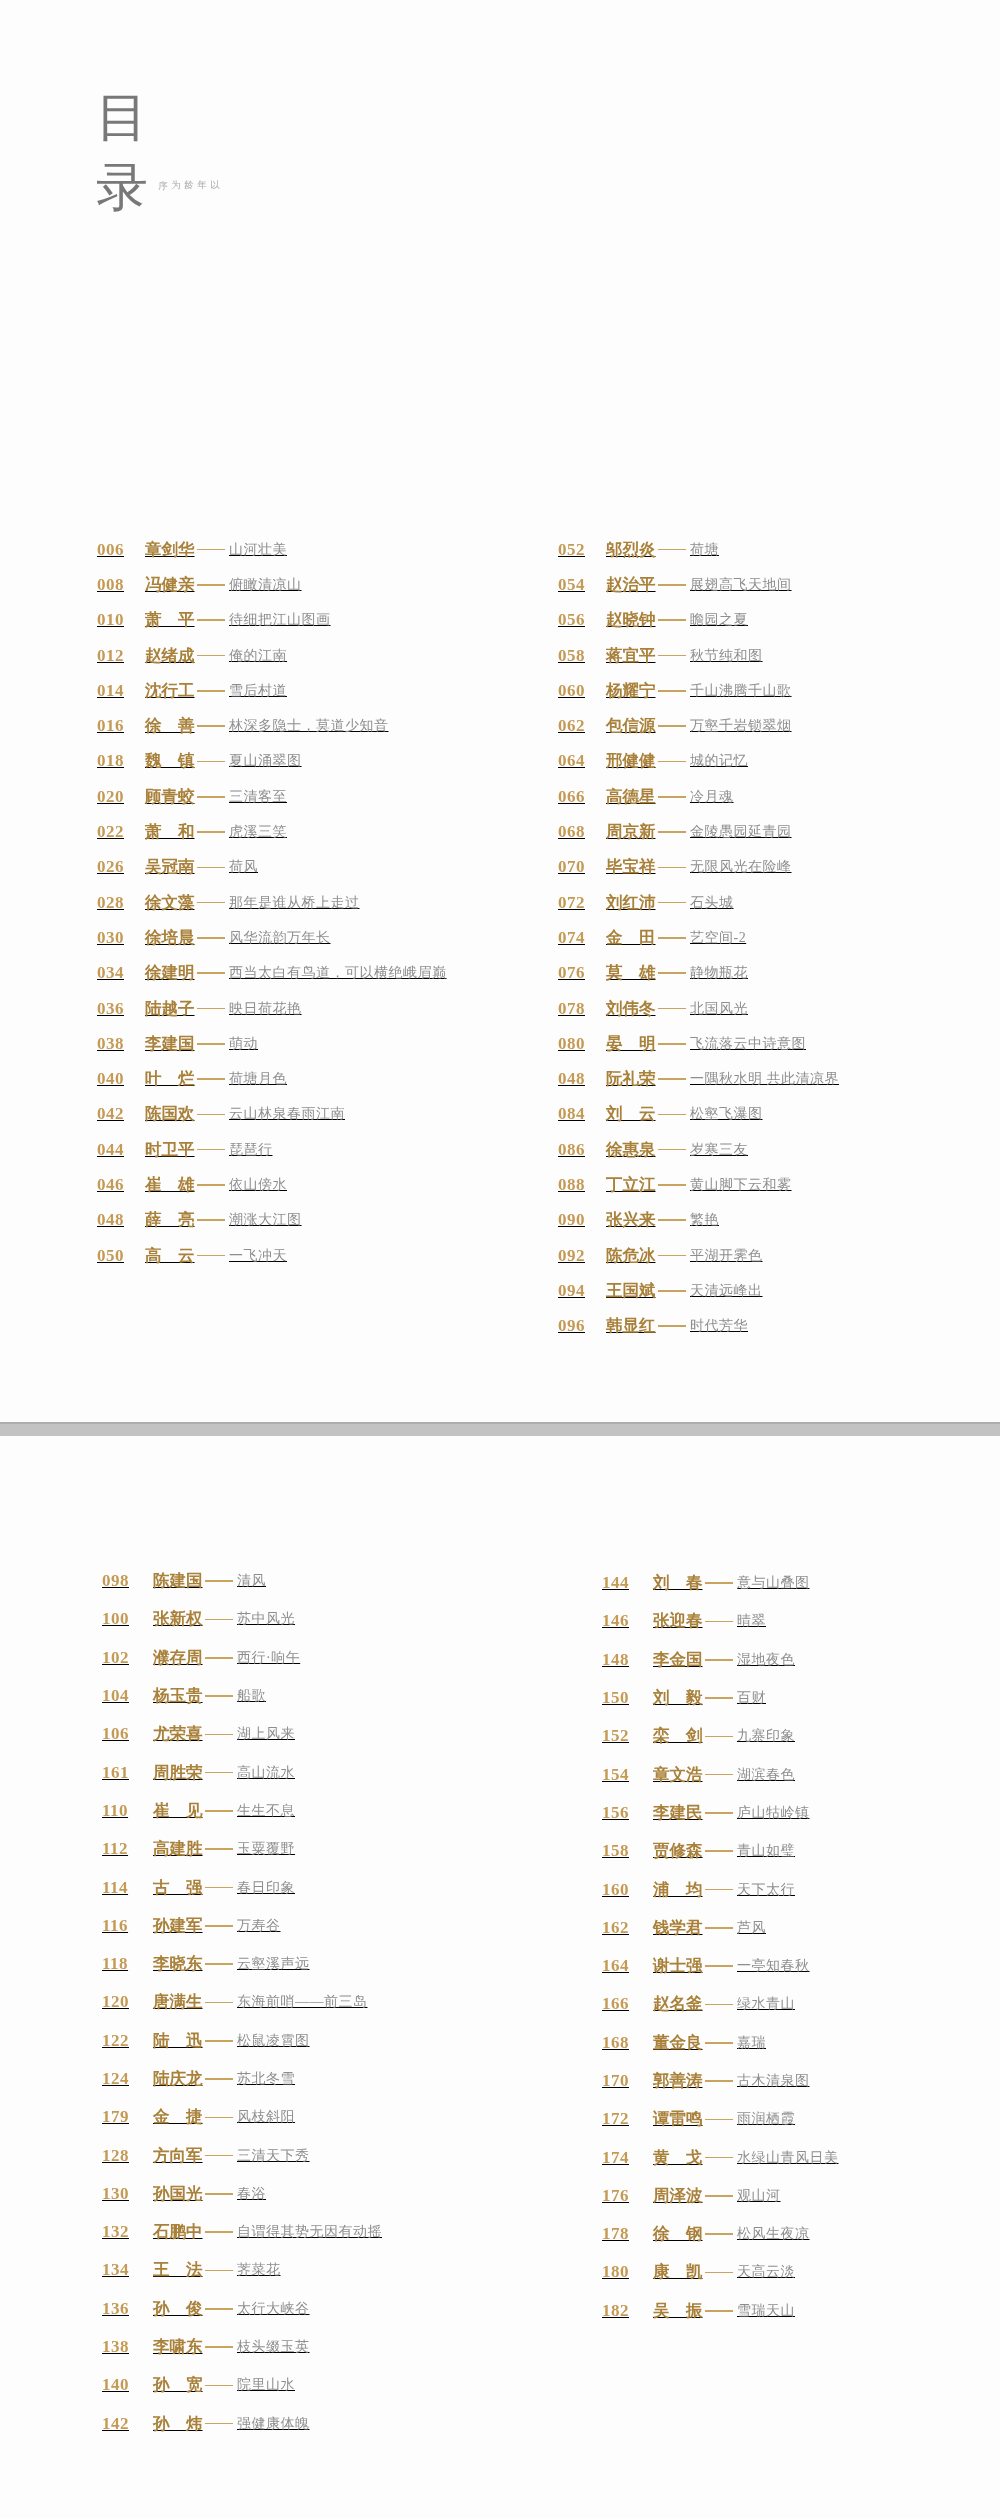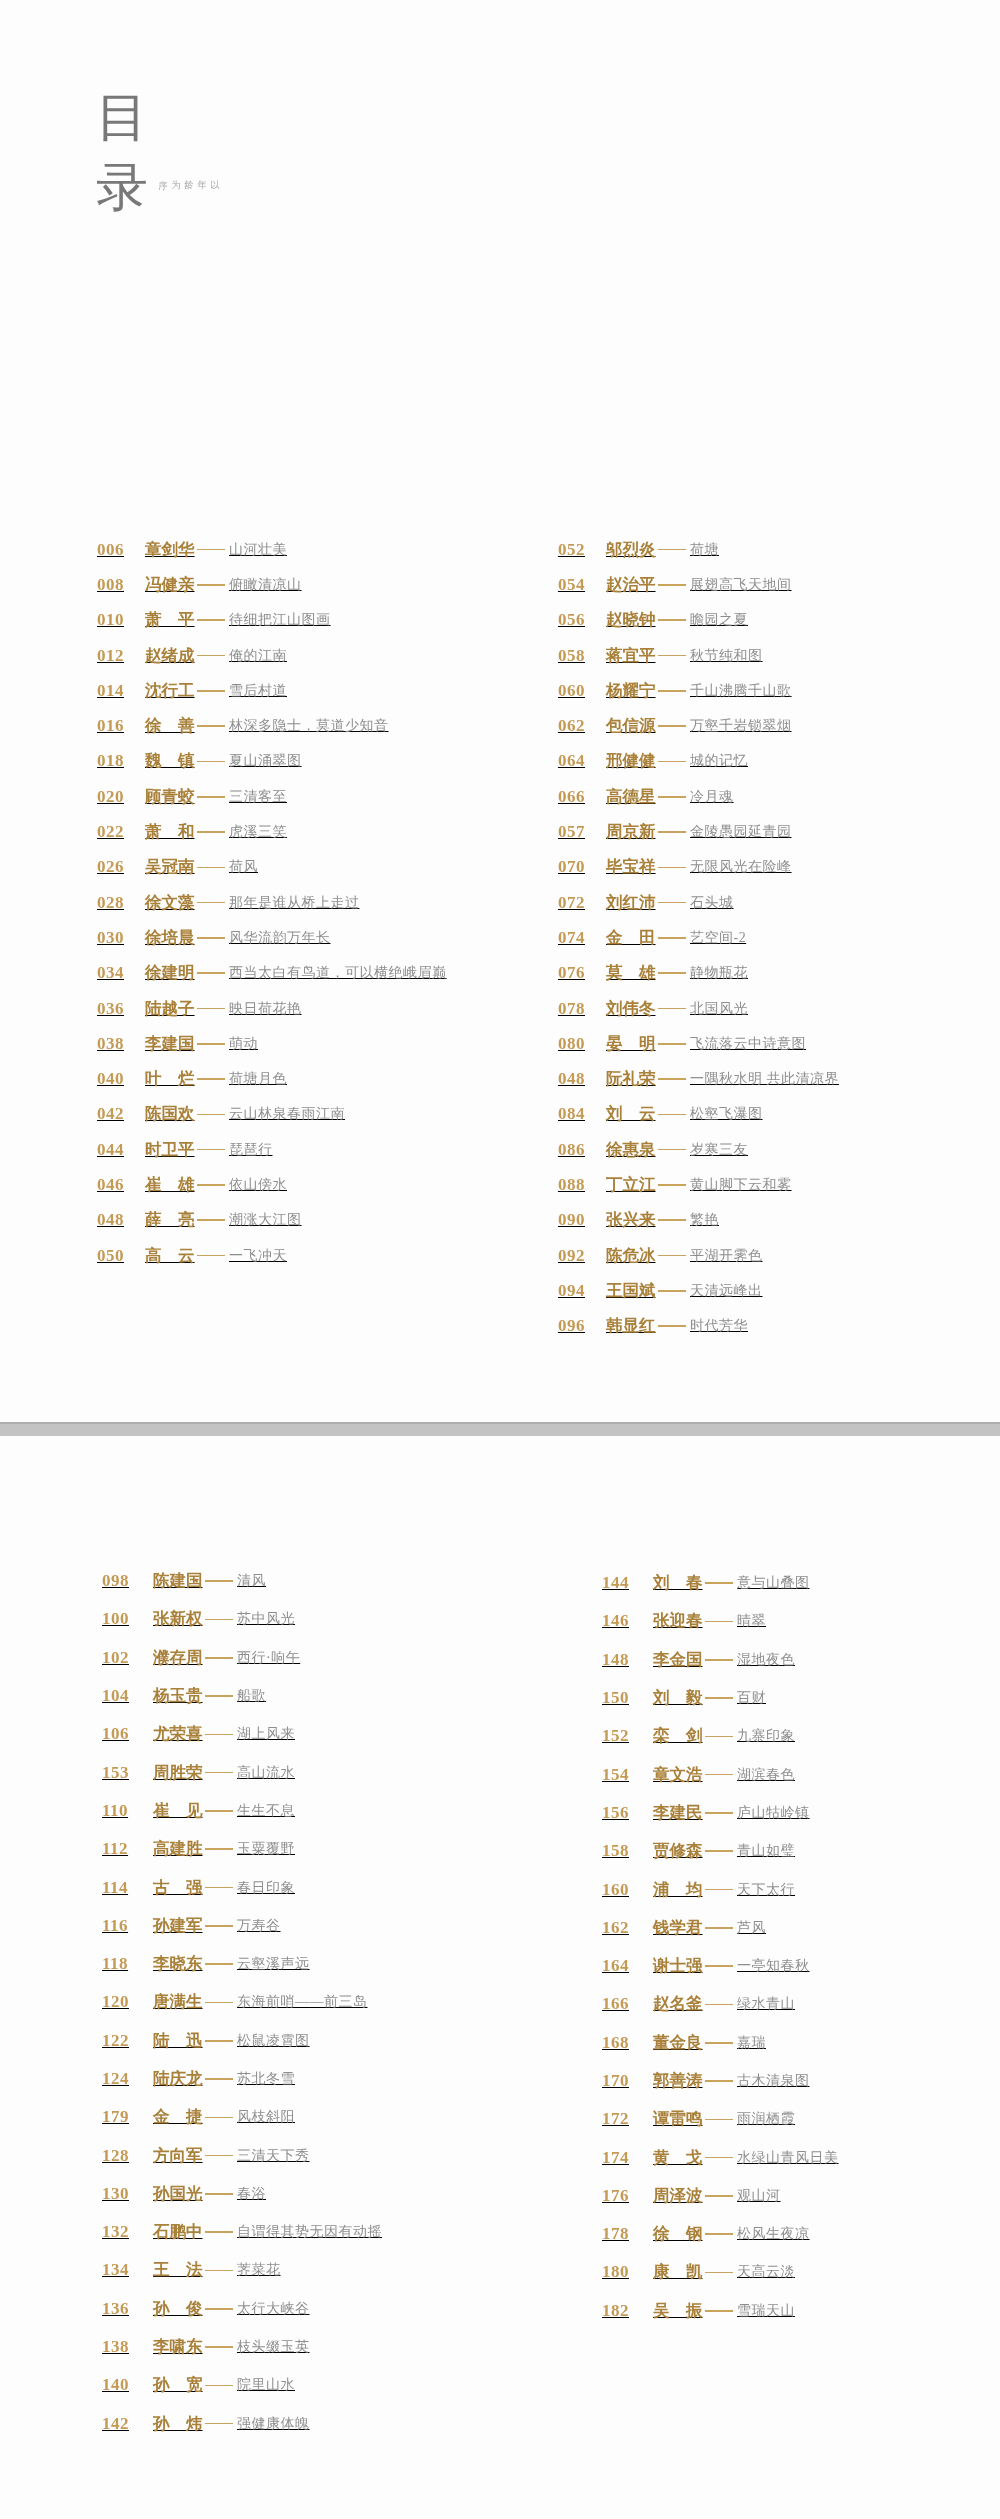--- a/index.html
+++ b/index.html
@@ -279,21 +279,21 @@
   </div>
 
   <div class="row">
     <span class="num">066</span>
     <span class="name">高德星</span>
     <span class="dash"></span>
     <span class="title">冷月魂</span>
   </div>
 
   <div class="row">
-    <span class="num">057</span>
+    <span class="num">068</span>
     <span class="name">周京新</span>
     <span class="dash"></span>
     <span class="title">金陵愚园延青园</span>
   </div>
 
   <div class="row">
     <span class="num">070</span>
     <span class="name">毕宝祥</span>
     <span class="dash"></span>
     <span class="title">无限风光在险峰</span>
@@ -425,21 +425,21 @@
   </div>
 
   <div class="row">
     <span class="num">106</span>
     <span class="name">尤荣喜</span>
     <span class="dash"></span>
     <span class="title">湖上风来</span>
   </div>
 
   <div class="row">
-    <span class="num">153</span>
+    <span class="num">161</span>
     <span class="name">周胜荣</span>
     <span class="dash"></span>
     <span class="title">高山流水</span>
   </div>
 
   <div class="row">
     <span class="num">110</span>
     <span class="name">崔　见</span>
     <span class="dash"></span>
     <span class="title">生生不息</span>

